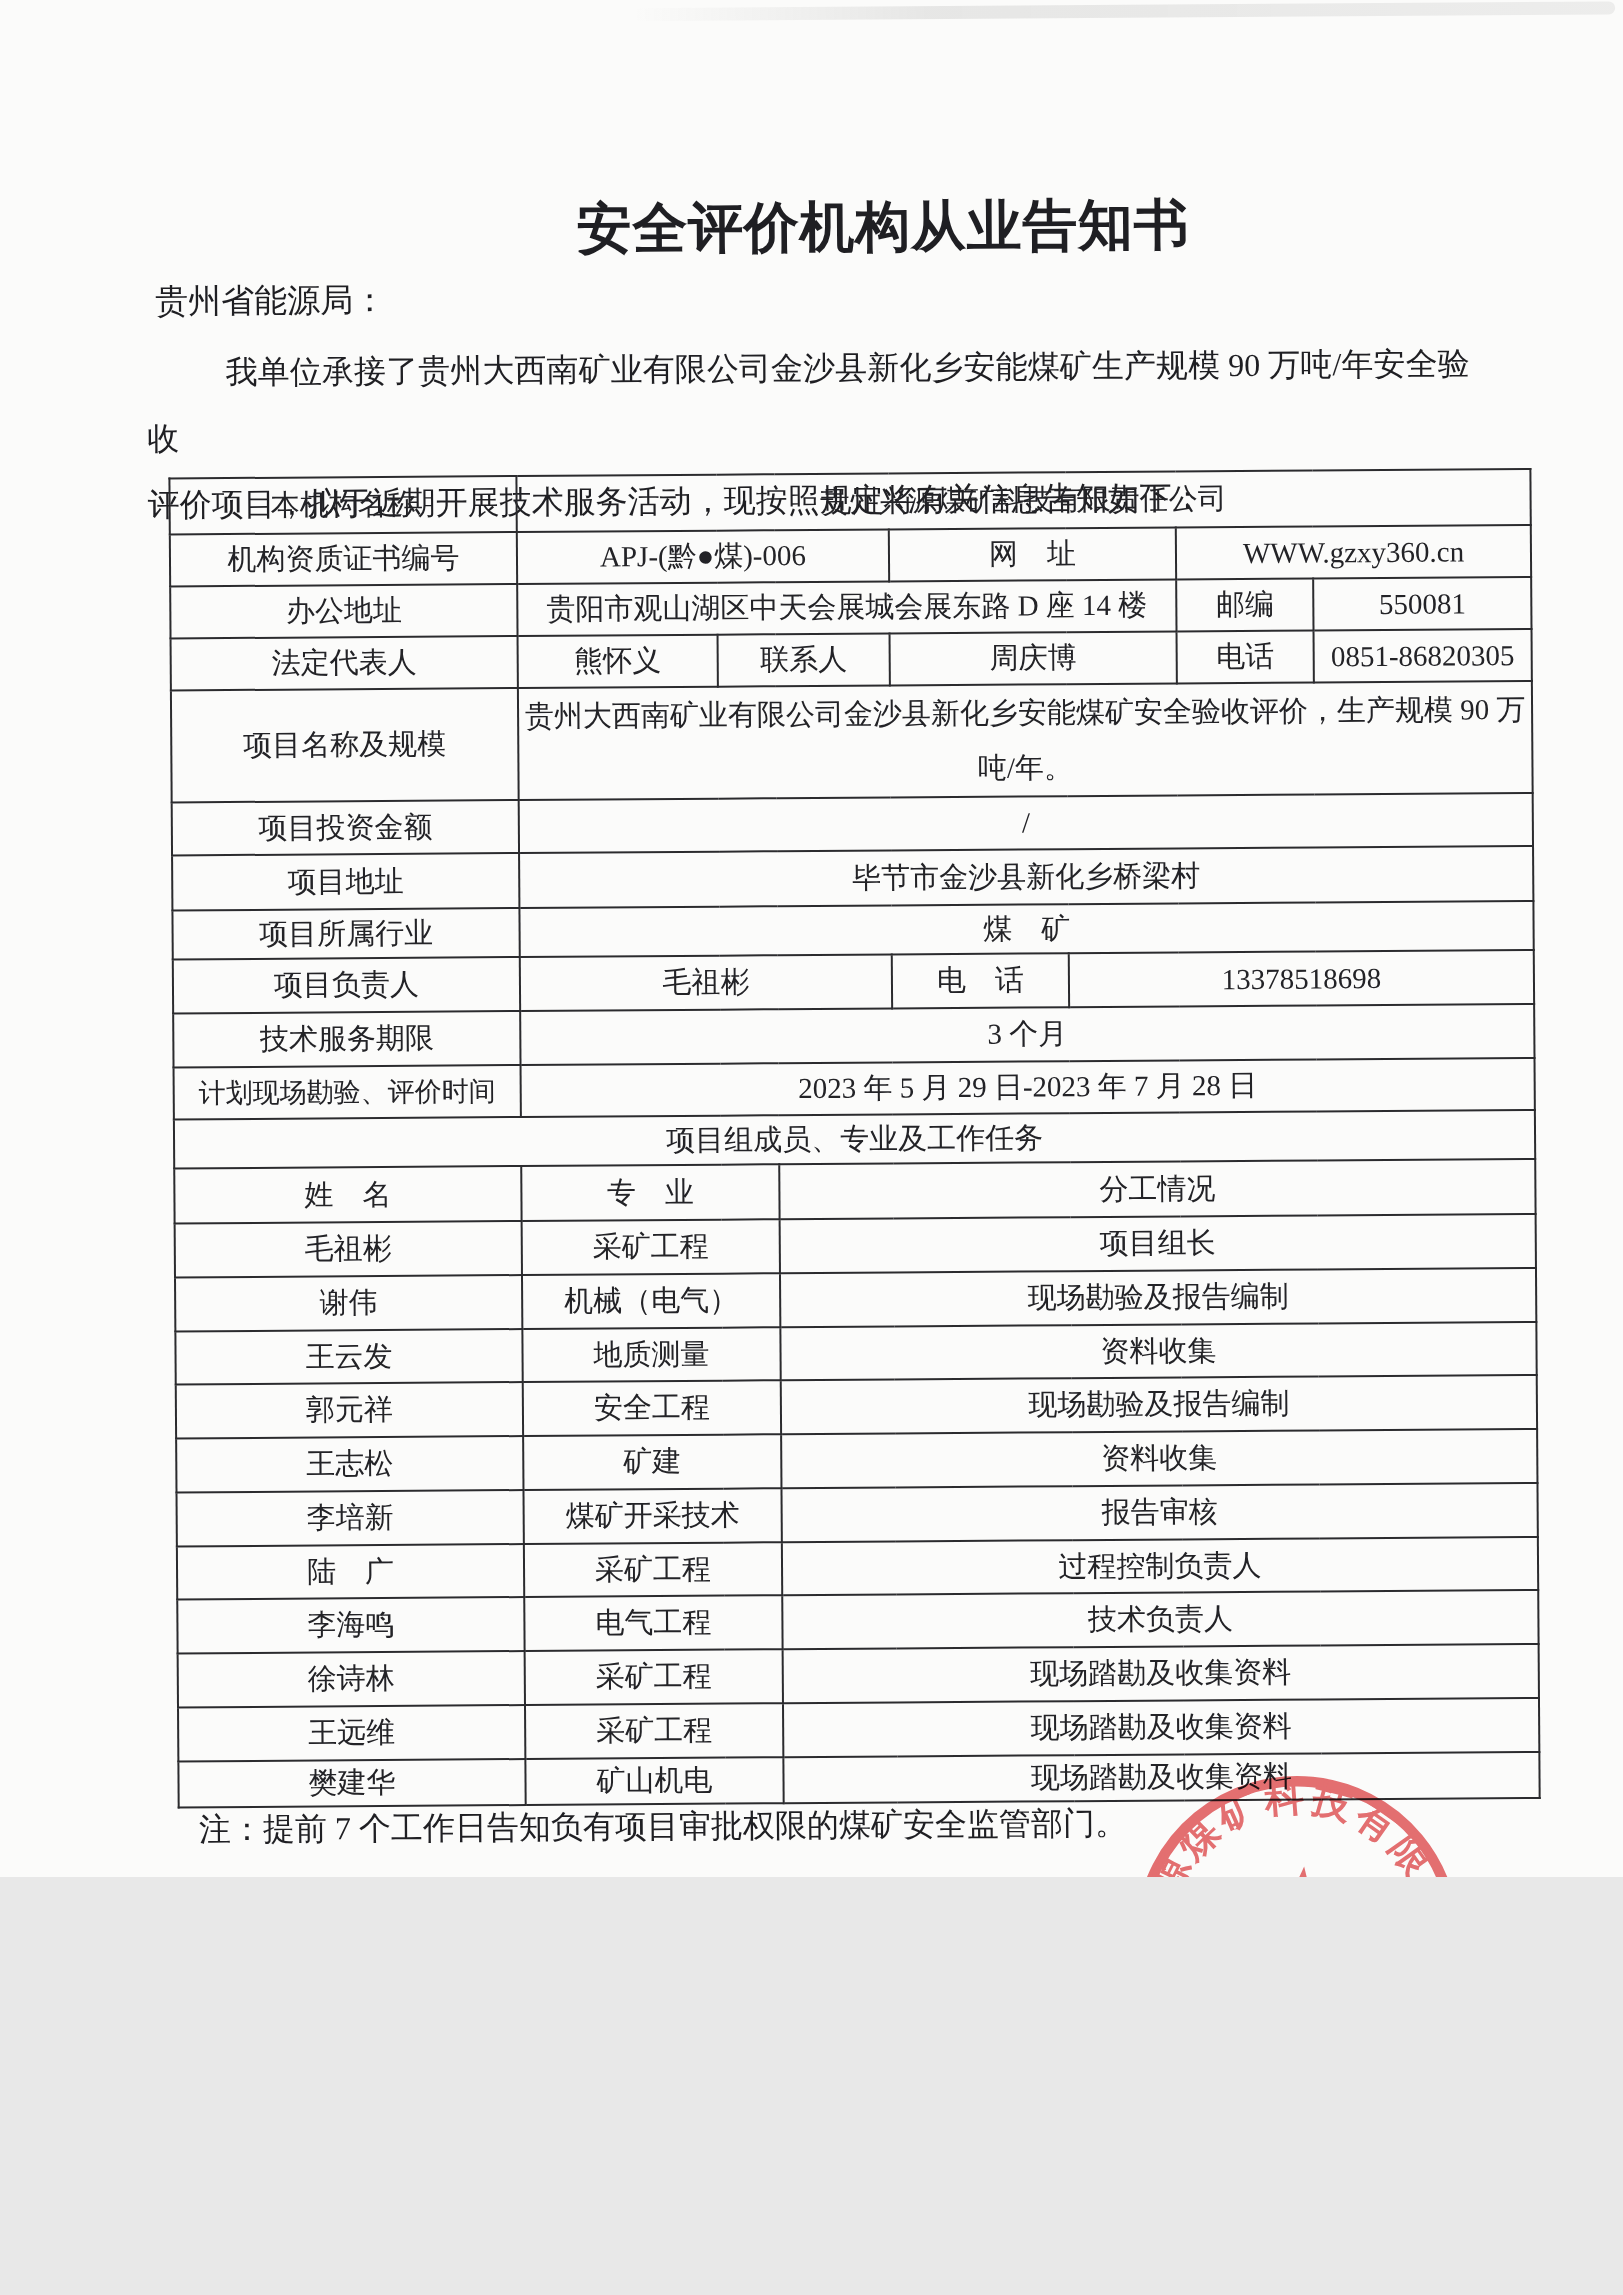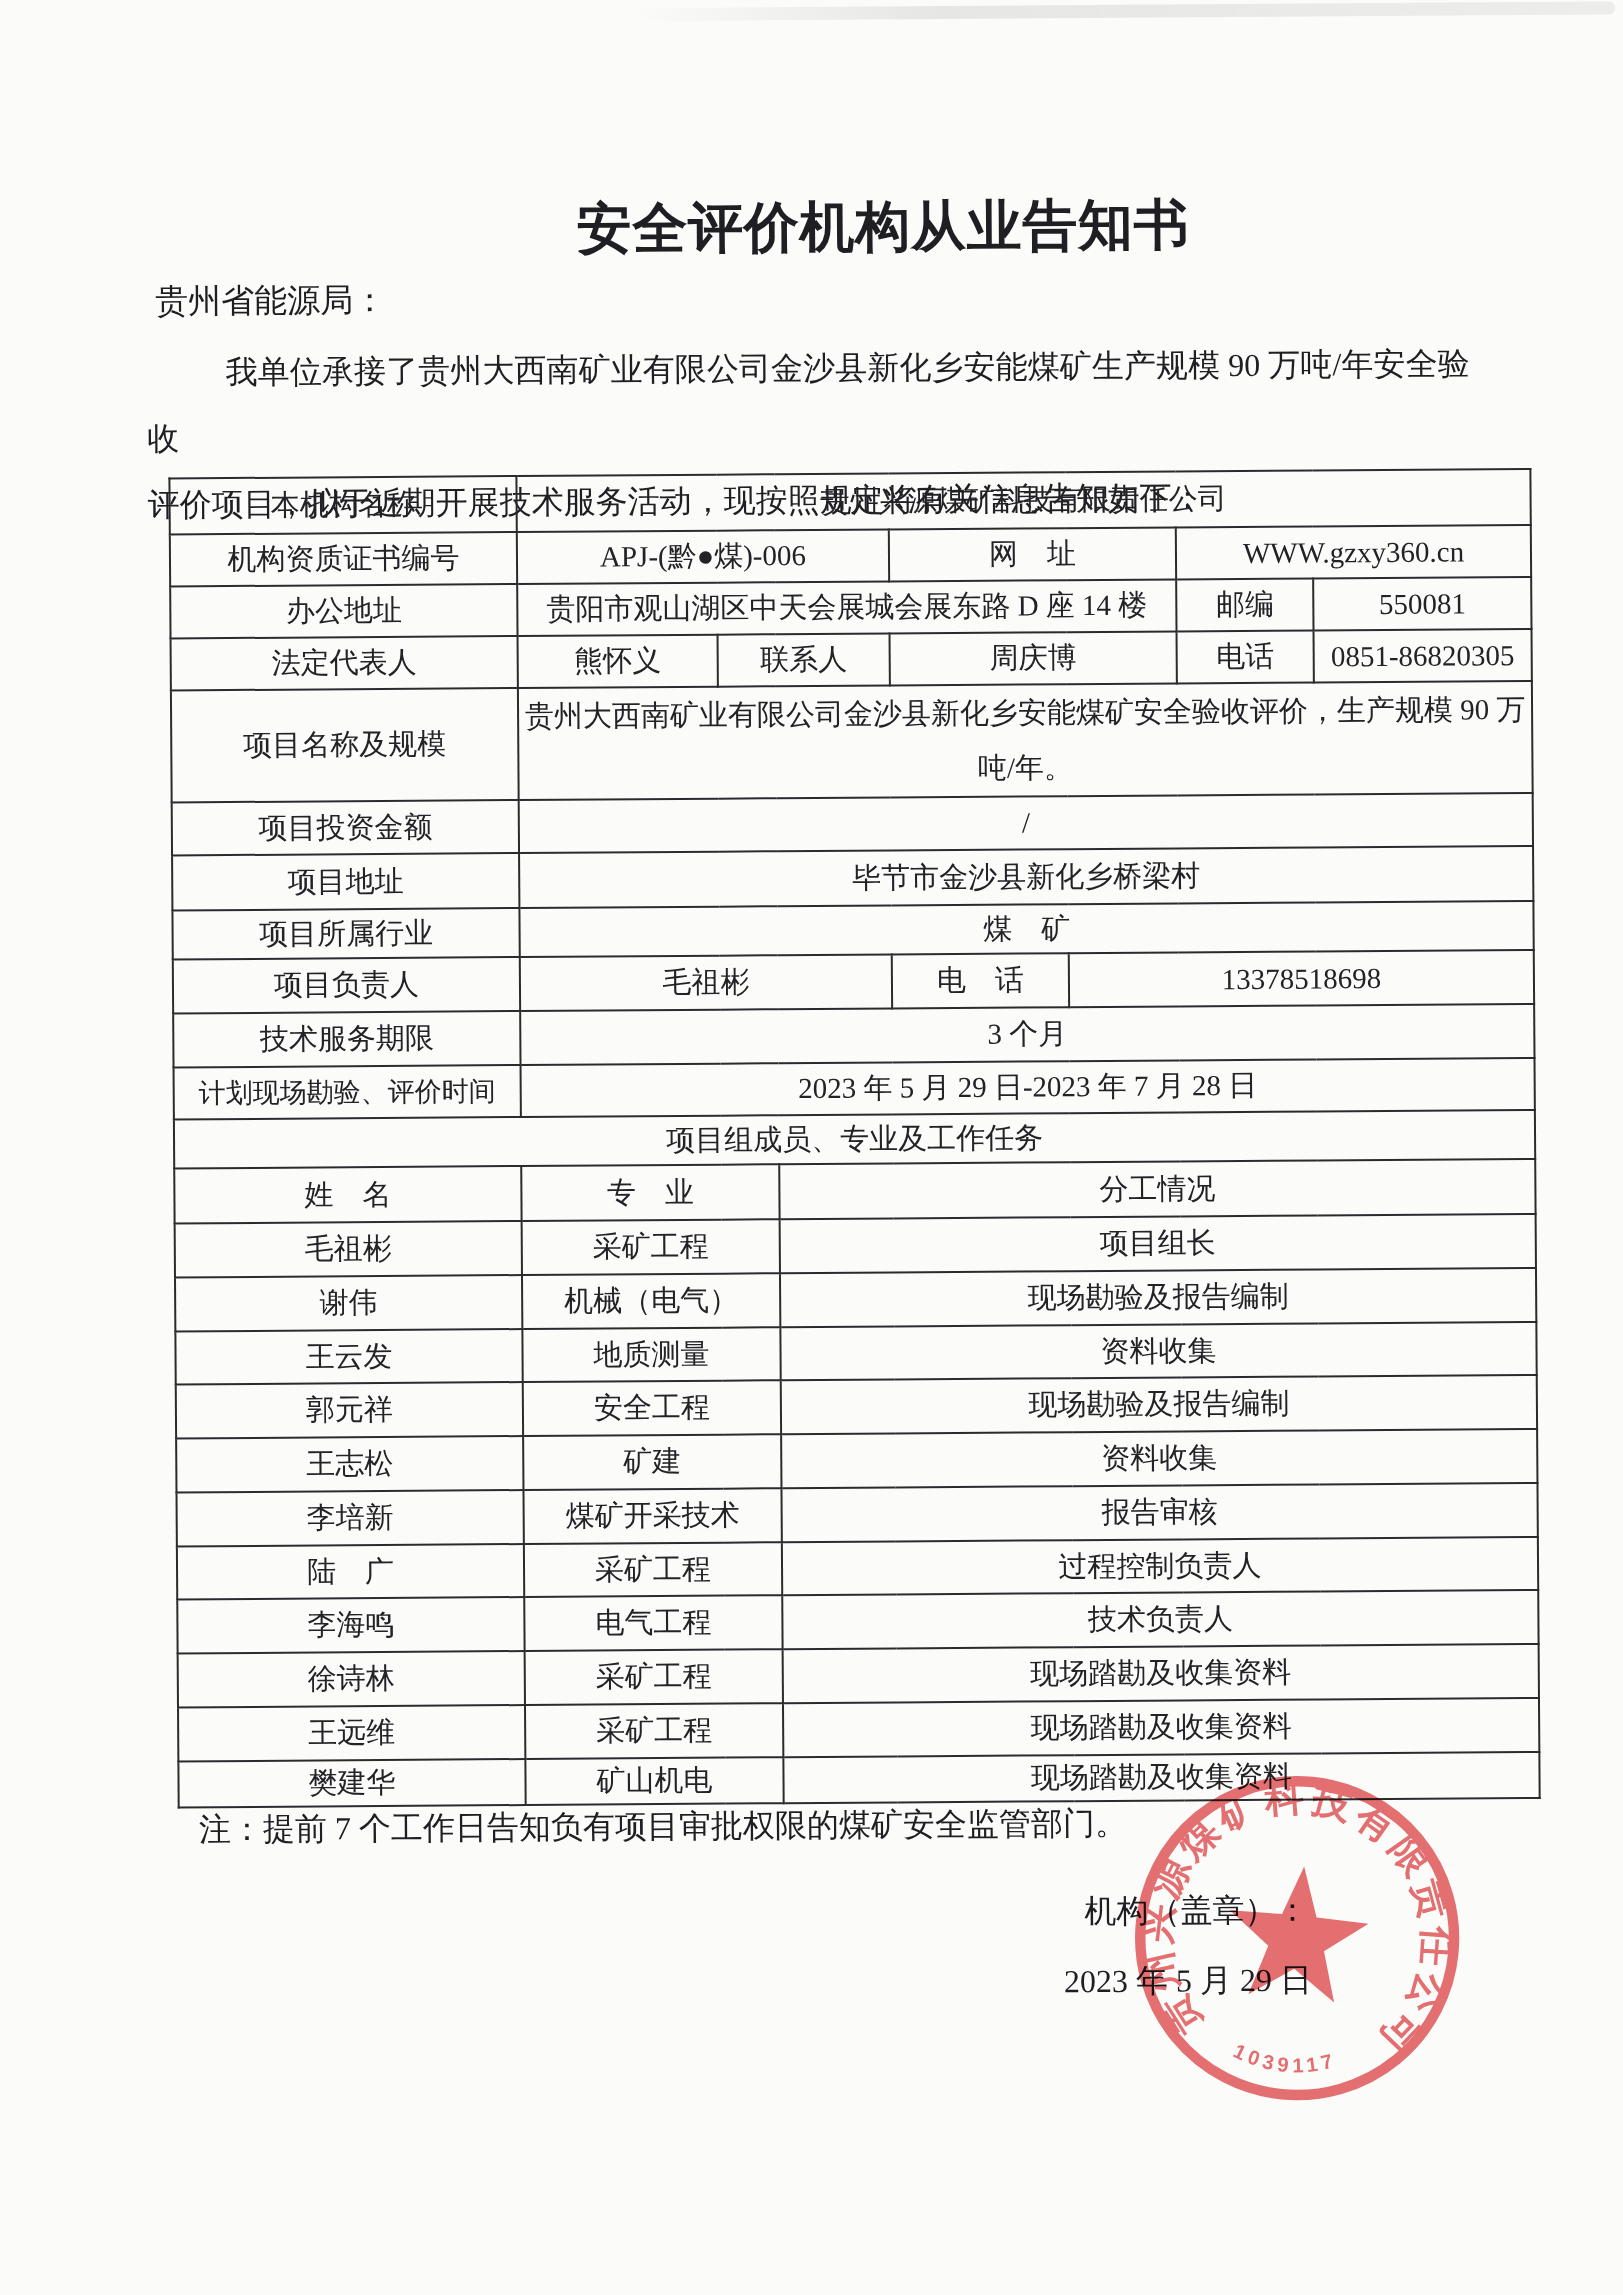--- a/index.html
+++ b/index.html
@@ -1,18 +1,18 @@
 <!DOCTYPE html>
 <html style="font-size:10.5px"><head>
 <meta charset="utf-8">
 <style>
   html,body{margin:0;padding:0;background:#e8e8e8;}
   .page{
     position:relative;
-    width:1623px;height:2295px;
+    width:1623px;height:1877px;
     background:#fbfbfa;
     overflow:hidden;
     font-family:"Liberation Serif","DejaVu Serif",serif;
     color:#1f1f23;
   }
   .content{
     position:absolute;inset:0;
     transform:rotate(-0.4deg);
     transform-origin:812px 1132px;
   }

